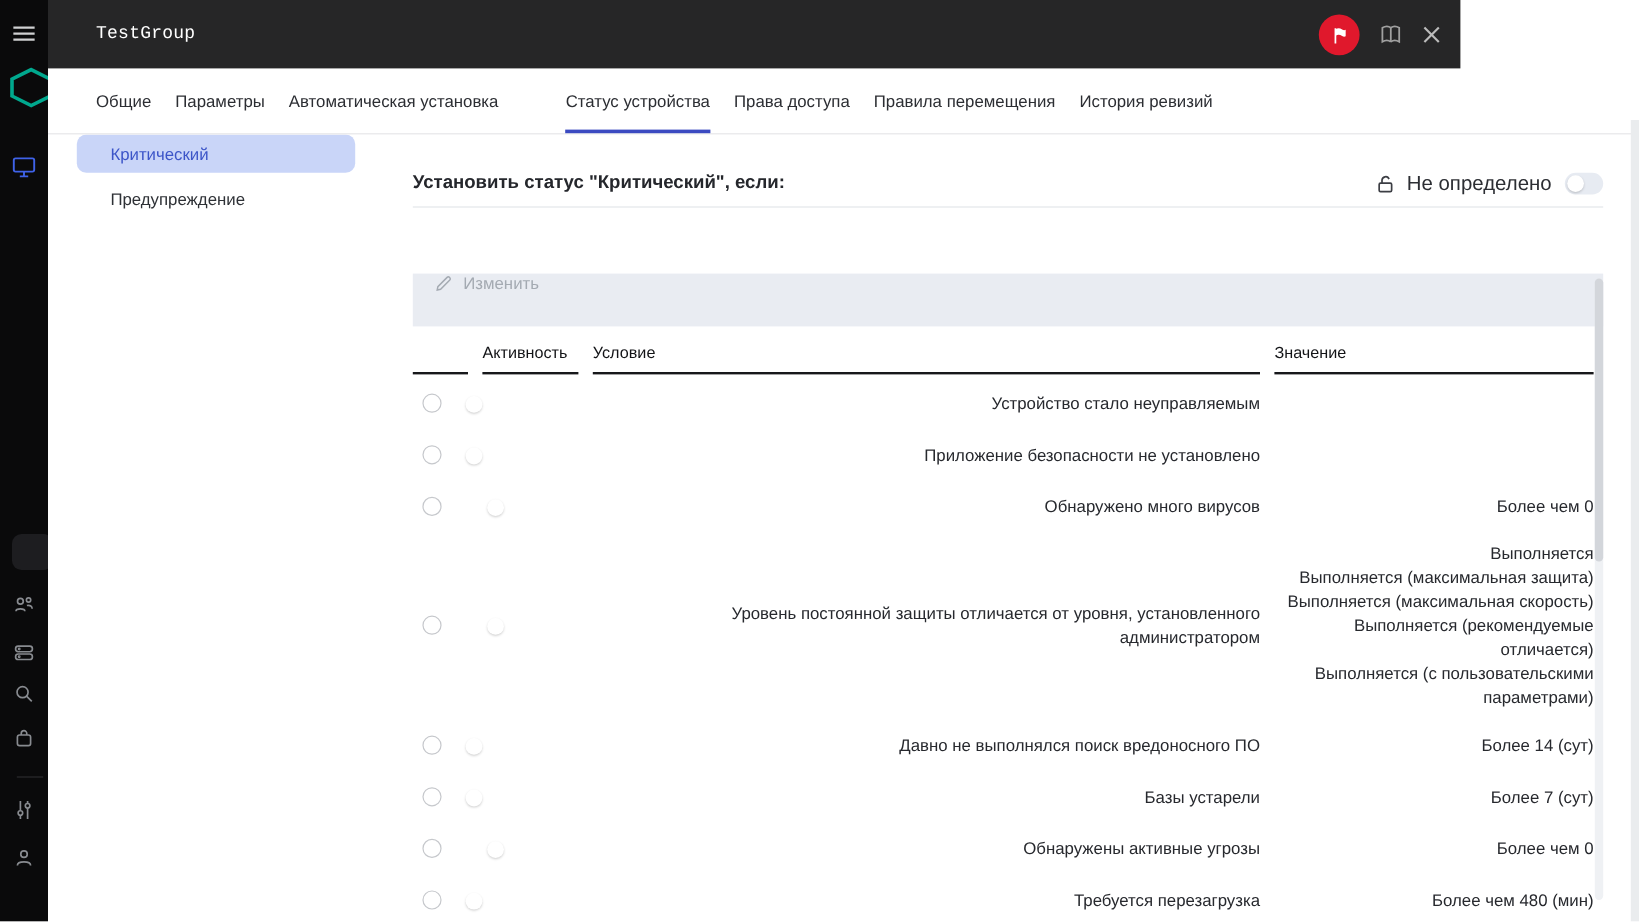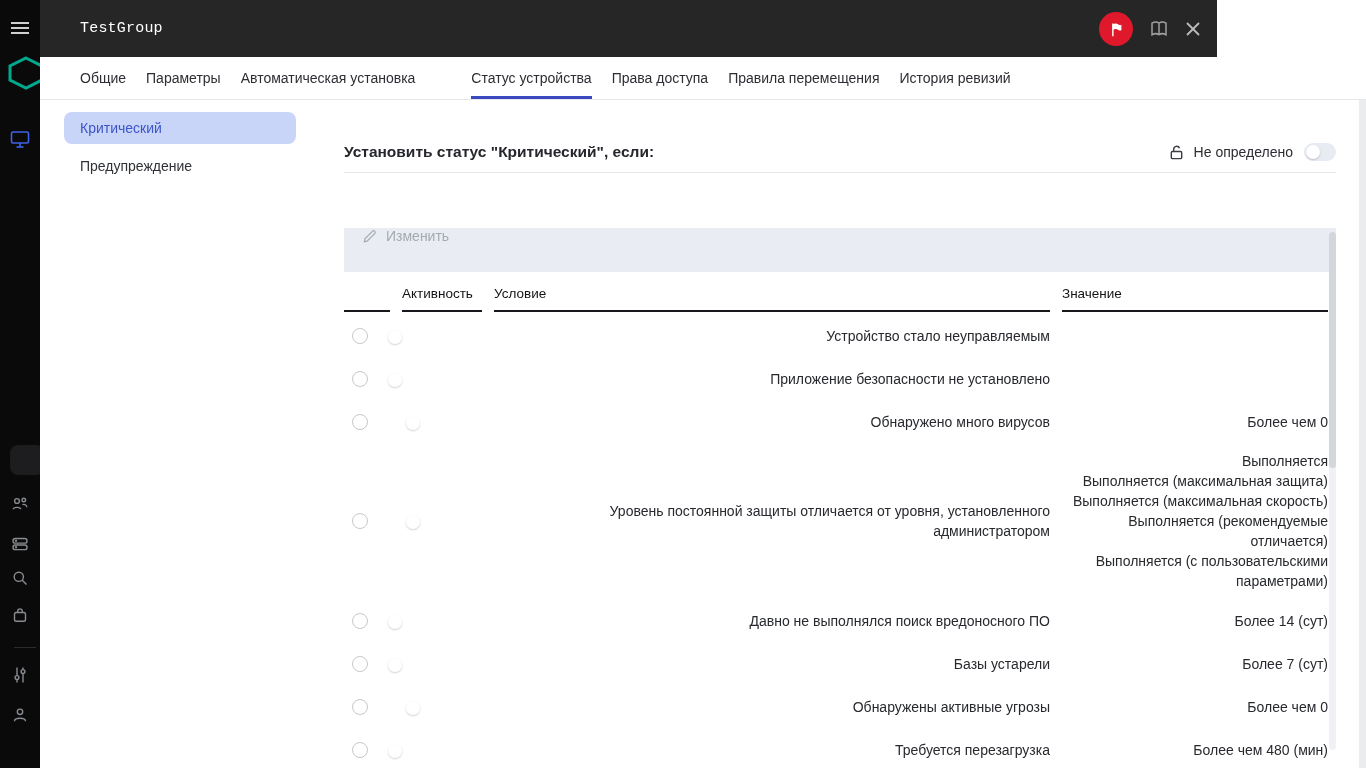--- a/index.html
+++ b/index.html
@@ -17,35 +17,35 @@
   .rail-highlight{position:absolute;left:10px;top:445px;width:34px;height:30px;border-radius:8px;background:#1d1d20;}
   .rail-divider{position:absolute;left:14px;top:647px;width:22px;height:1px;background:#2c2c2e;}
 
   
   .topbar{position:absolute;left:40px;top:0;width:1177px;height:57px;background:var(--topbar-bg);z-index:5;display:flex;align-items:center;font-family:Liberation Mono, monospace;}
   .topbar-title{margin-left:40px;font-size:15px;color:#ffffff;letter-spacing:.2px;}
   .topbar-right{margin-left:auto;display:flex;align-items:center;gap:16px;padding-right:16px;}
   .badge{width:34px;height:34px;border-radius:50%;background:var(--badge);display:flex;align-items:center;justify-content:center;cursor:pointer;}
 
   
-  .tabbar{position:absolute;left:40px;top:57px;width:1326px;height:43px;background:#fff;border-bottom:1px solid #e7e7e9;display:flex;align-items:stretch;gap:20px;padding-left:40px;z-index:4;}
+  .tabbar{position:absolute;left:40px;top:57px;width:1326px;height:55px;background:#fff;border-bottom:1px solid #e7e7e9;display:flex;align-items:stretch;gap:20px;padding-left:40px;z-index:4;}
   .tab{display:flex;align-items:center;font-size:14px;color:#2c2e33;border-bottom:3px solid transparent;padding-top:3px;cursor:pointer;white-space:nowrap;}
   .tab.active{border-bottom-color:var(--accent);margin-left:36px;}
 
   
   .content{position:absolute;left:40px;top:100px;width:1326px;height:668px;background:#fff;z-index:3;}
 
   .subnav{position:absolute;left:24px;top:12px;width:232px;}
-  .subnav-item{height:32px;display:flex;align-items:center;padding:0 16px;border-radius:8px;font-size:14px;color:#2e3136;margin-bottom:6px;cursor:pointer;}
+  .subnav-item{height:32px;display:flex;align-items:center;padding:0 28px;border-radius:8px;font-size:14px;color:#2e3136;margin-bottom:6px;cursor:pointer;}
   .subnav-item.selected{background:var(--pill-bg);color:var(--pill-text);}
 
   .main{position:absolute;left:304px;top:0;width:992px;height:668px;}
   .heading-row{position:absolute;left:0;top:43px;width:992px;display:flex;align-items:center;}
   .heading{font-size:15.5px;font-weight:700;color:#25272c;}
-  .heading-right{margin-left:auto;display:flex;align-items:center;gap:9px;font-size:14px;color:#2c2e33;}
+  .heading-right{margin-left:auto;display:flex;align-items:center;gap:9px;font-size:17px;color:#2c2e33;}
   .divider{position:absolute;left:0;top:72px;width:992px;height:1px;background:#e3e6ea;}
 
   .toolbar{position:absolute;left:0;top:128px;width:992px;height:44px;background:var(--toolbar-bg);display:flex;align-items:flex-start;}
   .edit-btn{margin-left:18px;display:flex;align-items:center;gap:9px;color:var(--muted);font-size:14px;cursor:default;}
 
   .table{position:absolute;left:0;top:178px;width:984px;}
   .thead,.trow{display:grid;grid-template-columns:46px 80px 556px 266px;column-gap:12px;}
   .th{font-size:13.5px;color:#131417;padding:8px 0 9px;border-bottom:2px solid #17181b;}
   .rows{margin-top:2px;}
   .trow{align-items:center;min-height:43px;font-size:14px;color:#27292e;}

